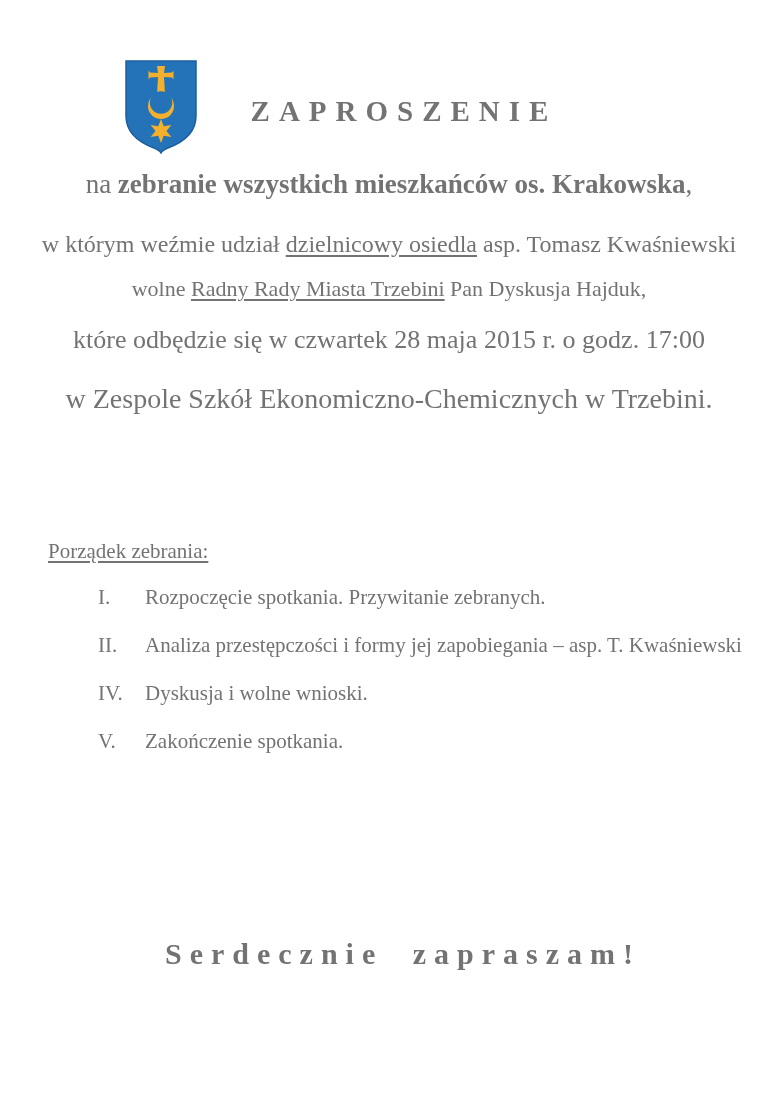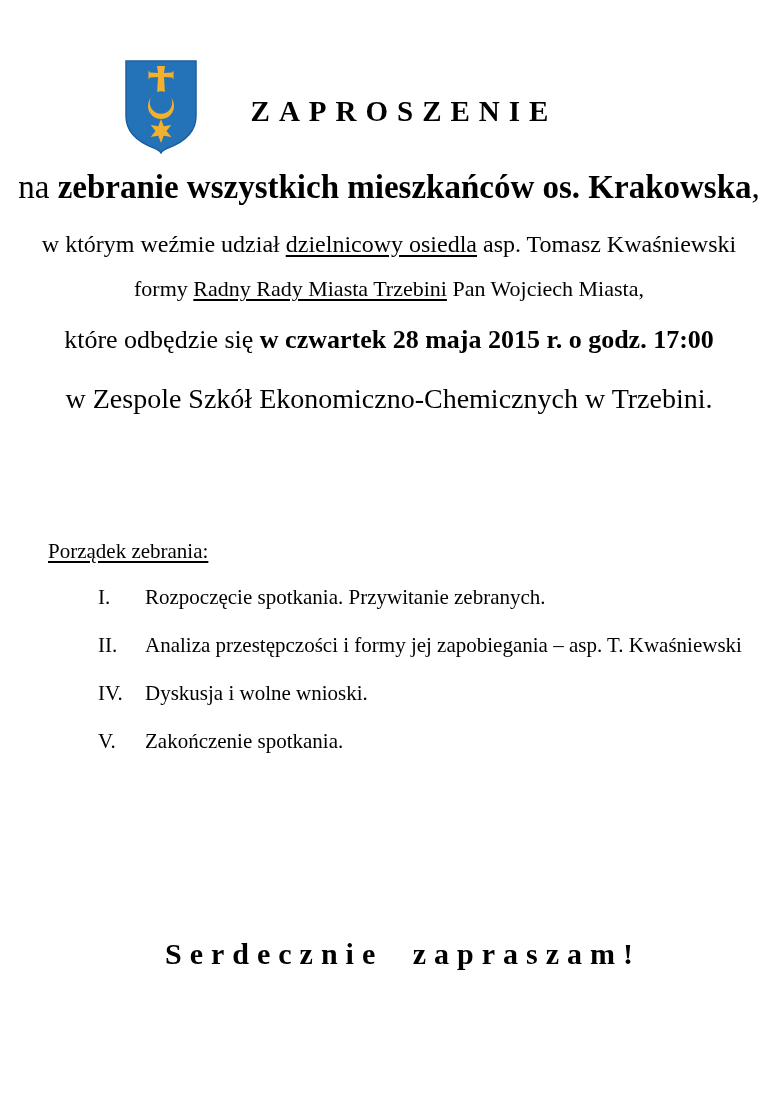--- a/index.html
+++ b/index.html
@@ -5,46 +5,46 @@
   html, body {
     margin: 0;
     padding: 0;
     background: #ffffff;
   }
   .page {
     position: relative;
     width: 778px;
     height: 1100px;
     background: #ffffff;
-    color: #000000;
+    color: #737373;
     font-family: "Liberation Serif", "DejaVu Serif", serif;
     overflow: hidden;
   }
   .center-line {
     position: absolute;
     left: 0;
     right: 0;
     text-align: center;
     white-space: nowrap;
     line-height: 1.05;
   }
   .doc-title {
     top: 96px;
     padding-left: 30px;
     font-size: 29px;
     font-weight: bold;
     letter-spacing: 9px;
   }
-  .line1 { top: 170px; font-size: 33px; }
+  .line1 { top: 170px; font-size: 27px; }
   .line1 .b { font-weight: bold; }
   .line2 { top: 232px; font-size: 24px; }
   .line3 { top: 277px; font-size: 22px; }
   .u { text-decoration: underline; text-underline-offset: 3px; }
   .line4 { top: 326px; font-size: 26px; }
-  .line4 .b { font-weight: bold; }
+  .line4 .b { font-weight: normal; }
   .line5 { top: 384px; font-size: 28px; }
   .agenda-heading {
     position: absolute;
     left: 48px;
     top: 541px;
     font-size: 21px;
     text-decoration: underline;
     text-underline-offset: 3px;
     line-height: 1;
   }
@@ -109,21 +109,21 @@
 
   <div class="center-line line1">
     <span>na </span><span class="b">zebranie wszystkich mieszkańców os. Krakowska</span><span>,</span>
   </div>
 
   <div class="center-line line2">
     <span>w którym weźmie udział </span><span class="u">dzielnicowy osiedla</span><span> asp. Tomasz Kwaśniewski</span>
   </div>
 
   <div class="center-line line3">
-    <span>formy </span><span class="u">Radny Rady Miasta Trzebini</span><span> Pan Wojciech Miasta,</span>
+    <span>wolne </span><span class="u">Radny Rady Miasta Trzebini</span><span> Pan Dyskusja Hajduk,</span>
   </div>
 
   <div class="center-line line4">
     <span>które odbędzie się </span><span class="b">w czwartek 28 maja 2015 r. o godz. 17:00</span>
   </div>
 
   <div class="center-line line5">
     <span>w Zespole Szkół Ekonomiczno-Chemicznych w Trzebini.</span>
   </div>
 

